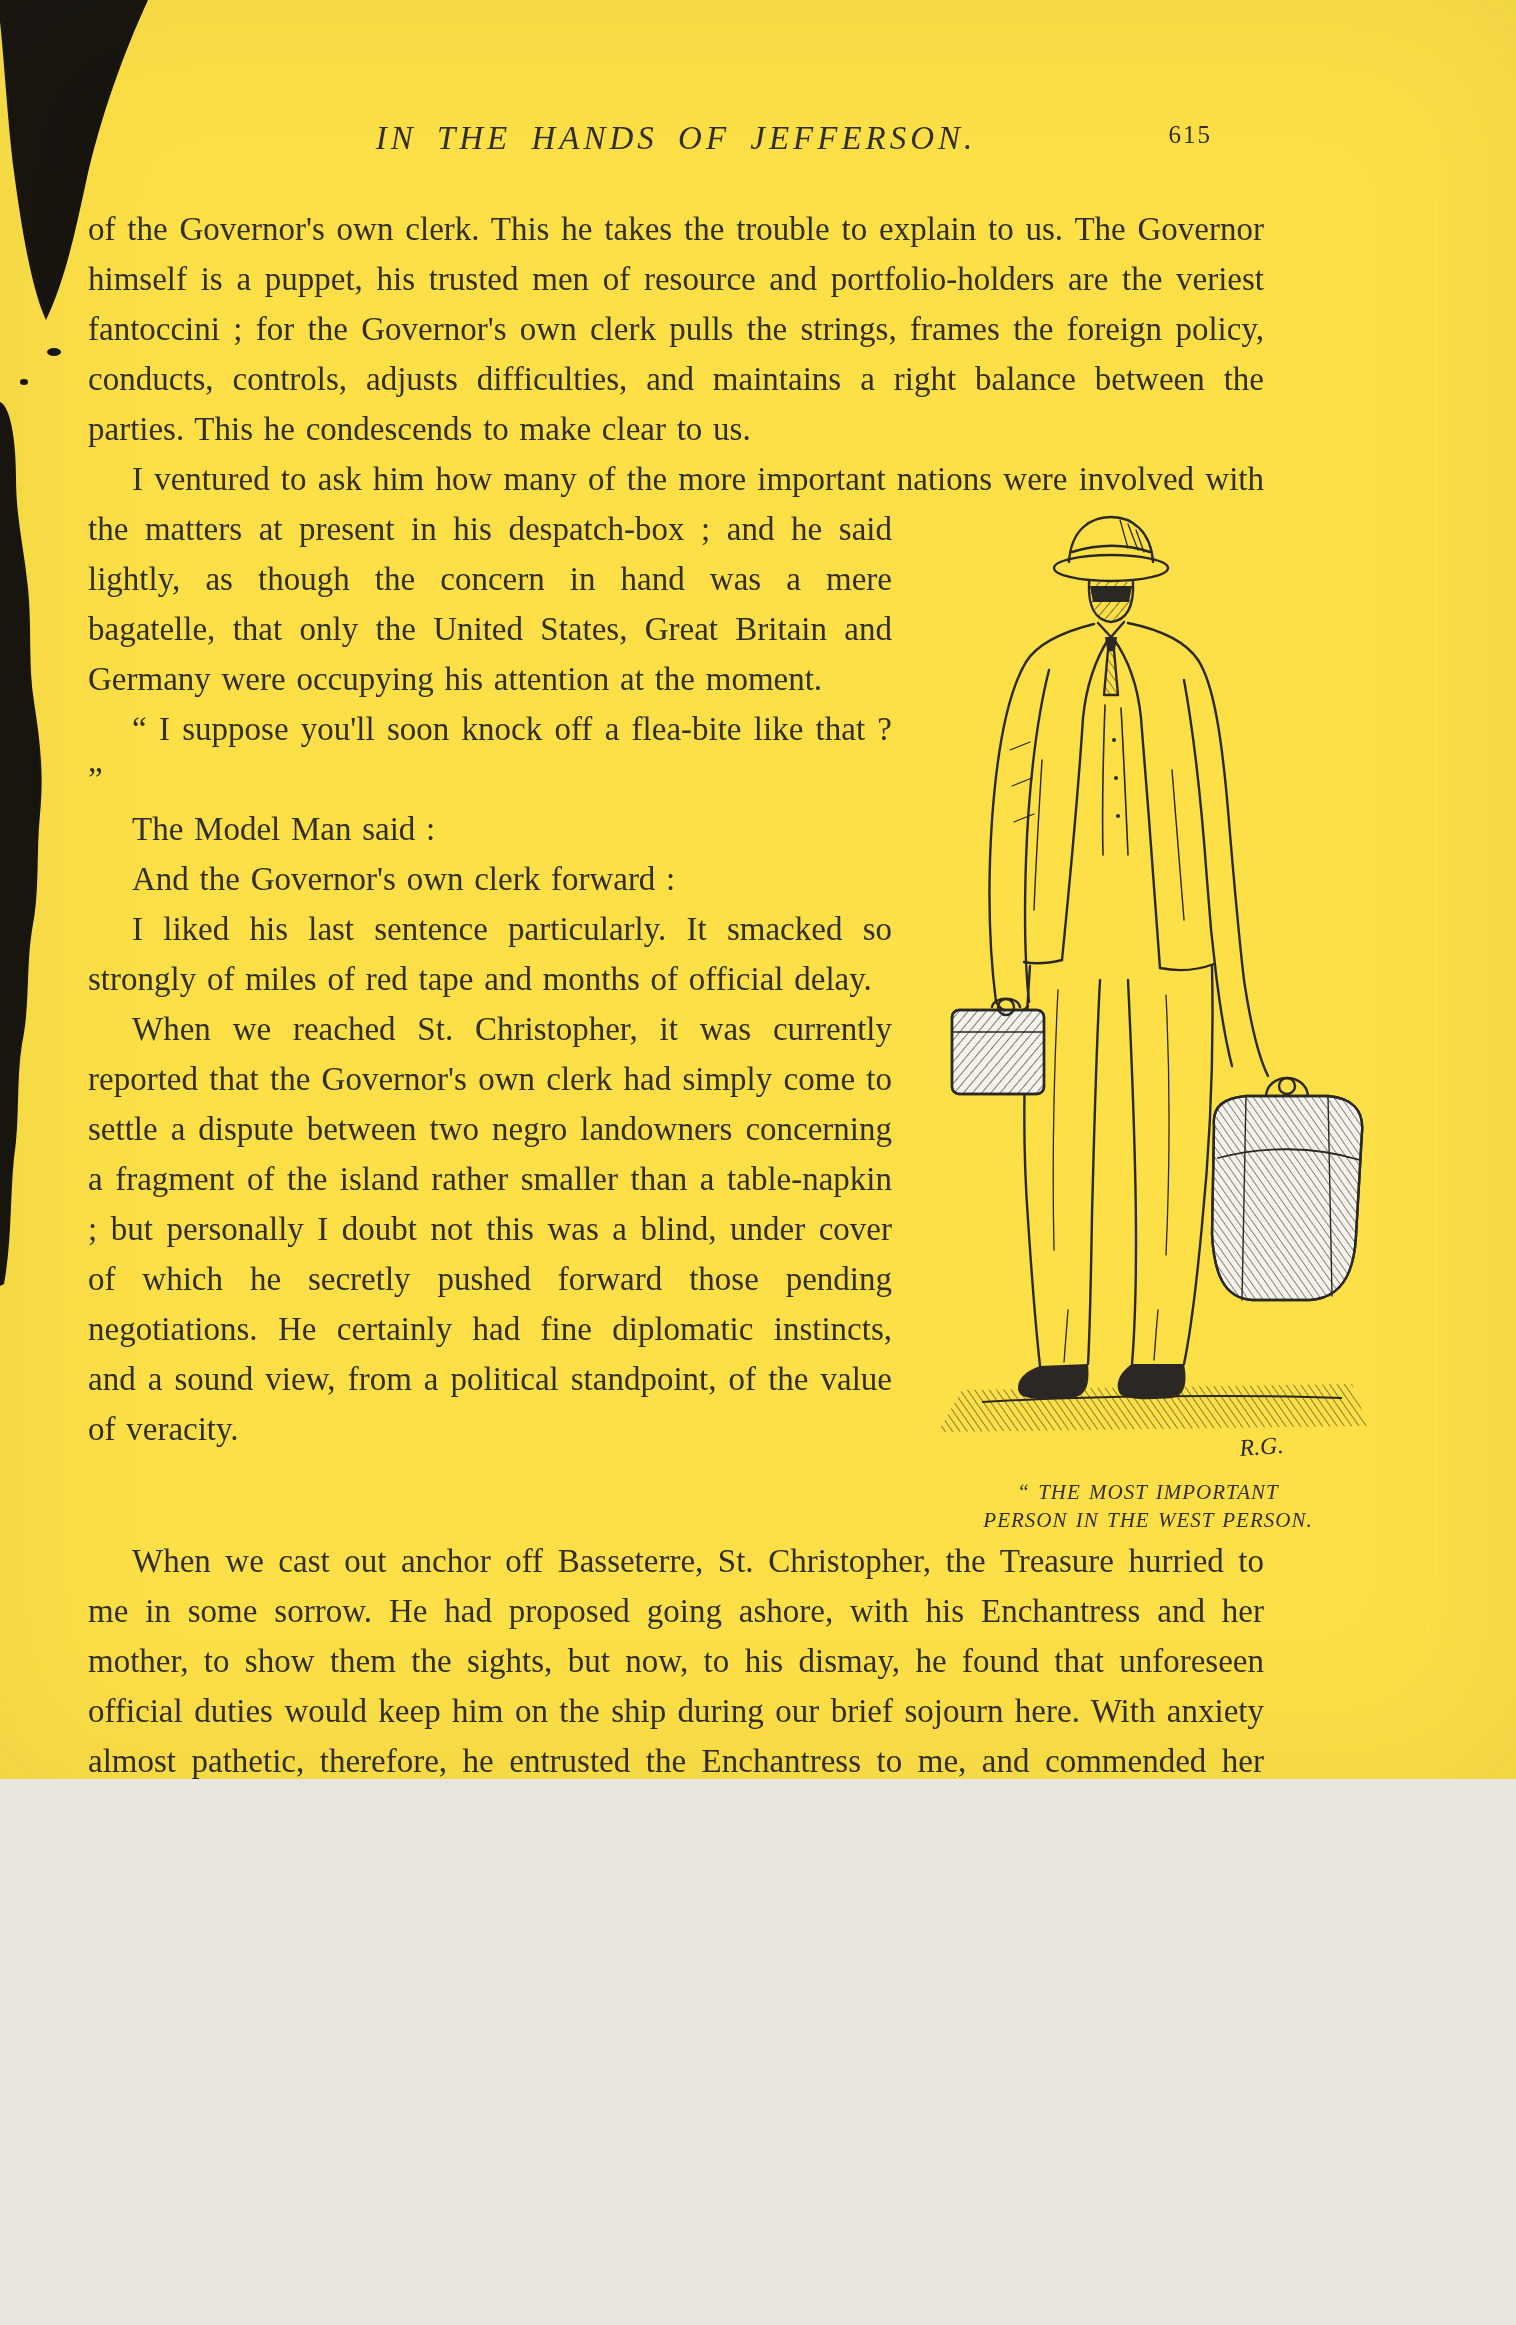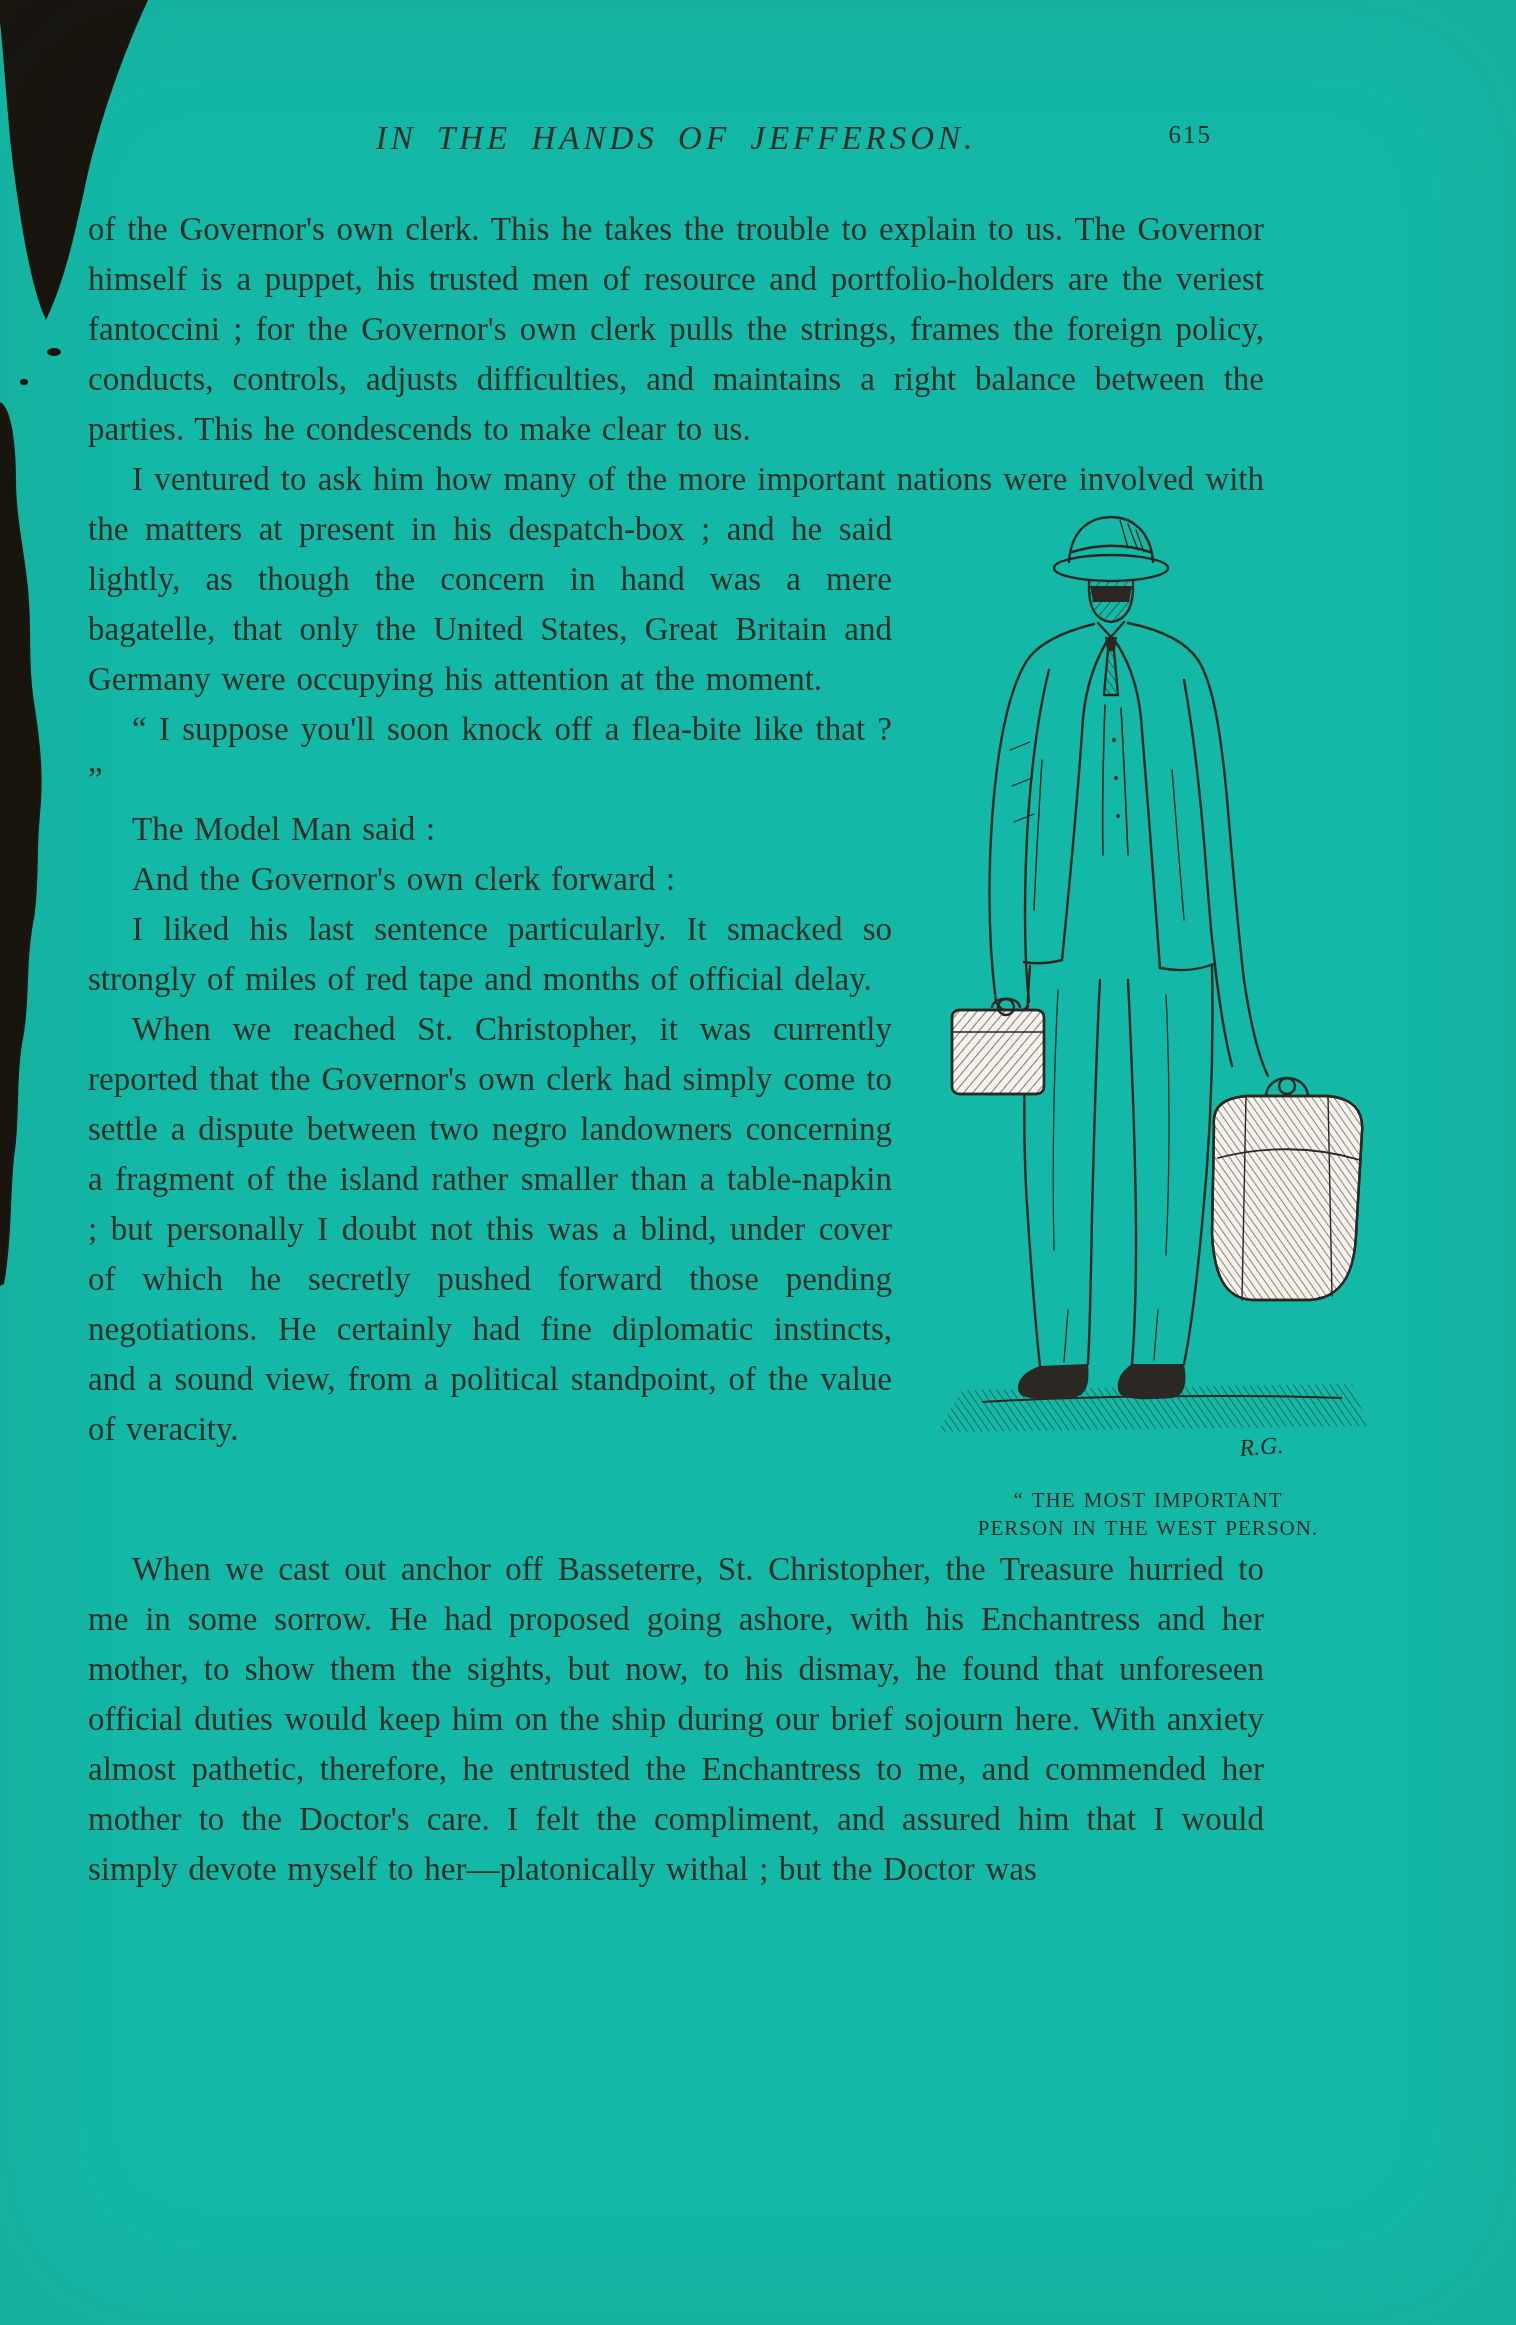--- a/index.html
+++ b/index.html
@@ -1,19 +1,19 @@
 <!DOCTYPE html>
 <html><head>
 <meta charset="utf-8">
 <style>
   html,body{margin:0;padding:0;background:#e8e6de;}
   .page{
     position:relative;
-    width:1516px;height:2325px;
-    background:#14b8a6;
+    width:1516px;height:1779px;
+    background:#fde047;
     box-sizing:border-box;
     padding:120px 252px 4px 88px;
     overflow:hidden;
     font-family:"Liberation Serif","DejaVu Serif",serif;
     color:#322e28;
   }
   .page::after{
     content:"";position:absolute;inset:0;pointer-events:none;
     box-shadow:inset 0 0 170px rgba(70,62,44,.09);
   }
@@ -37,23 +37,23 @@
   .para.noindent{text-indent:0;}
   .para.clearfig{clear:right;}
   .figure{
     float:right;width:452px;
     margin:6px -110px 2px 30px;
     text-align:center;text-indent:0;
     display:block;
   }
   .figure svg{display:block;margin:0 auto;}
   .caption{
-    display:block;margin-top:16px;
+    display:block;margin-top:8px;
     font-size:21px;line-height:28px;
-    letter-spacing:1px;word-spacing:2px;
+    letter-spacing:1px;word-spacing:2px;font-style:italic;
   }
   .cap-line{display:block;}
   .artifact{position:absolute;pointer-events:none;}
   .artifact-corner{top:0;left:0;}
   .artifact-edge{top:396px;left:0;}
 </style>
 </head>
 <body>
 
 <div class="page">

